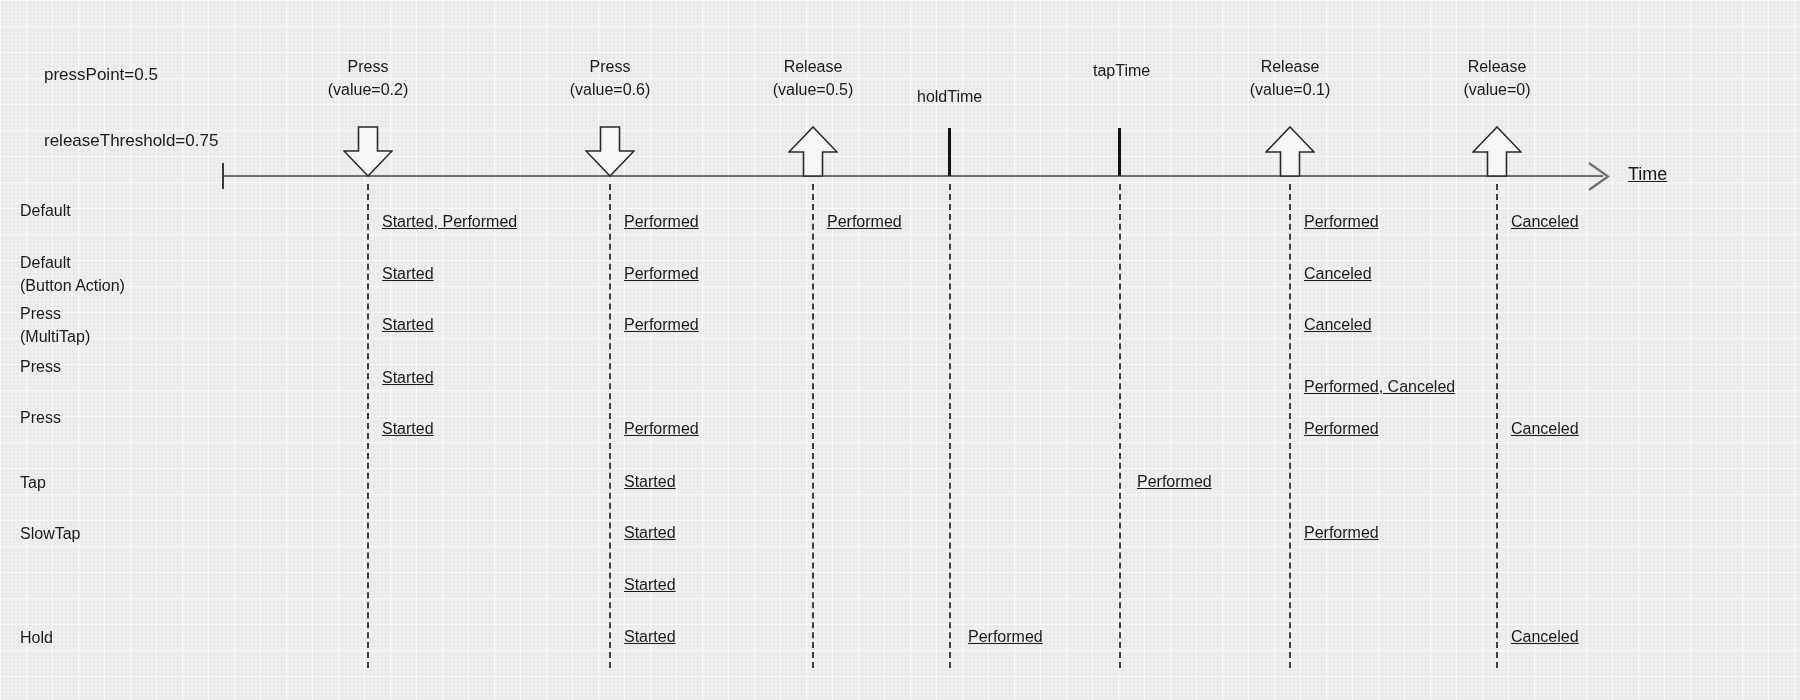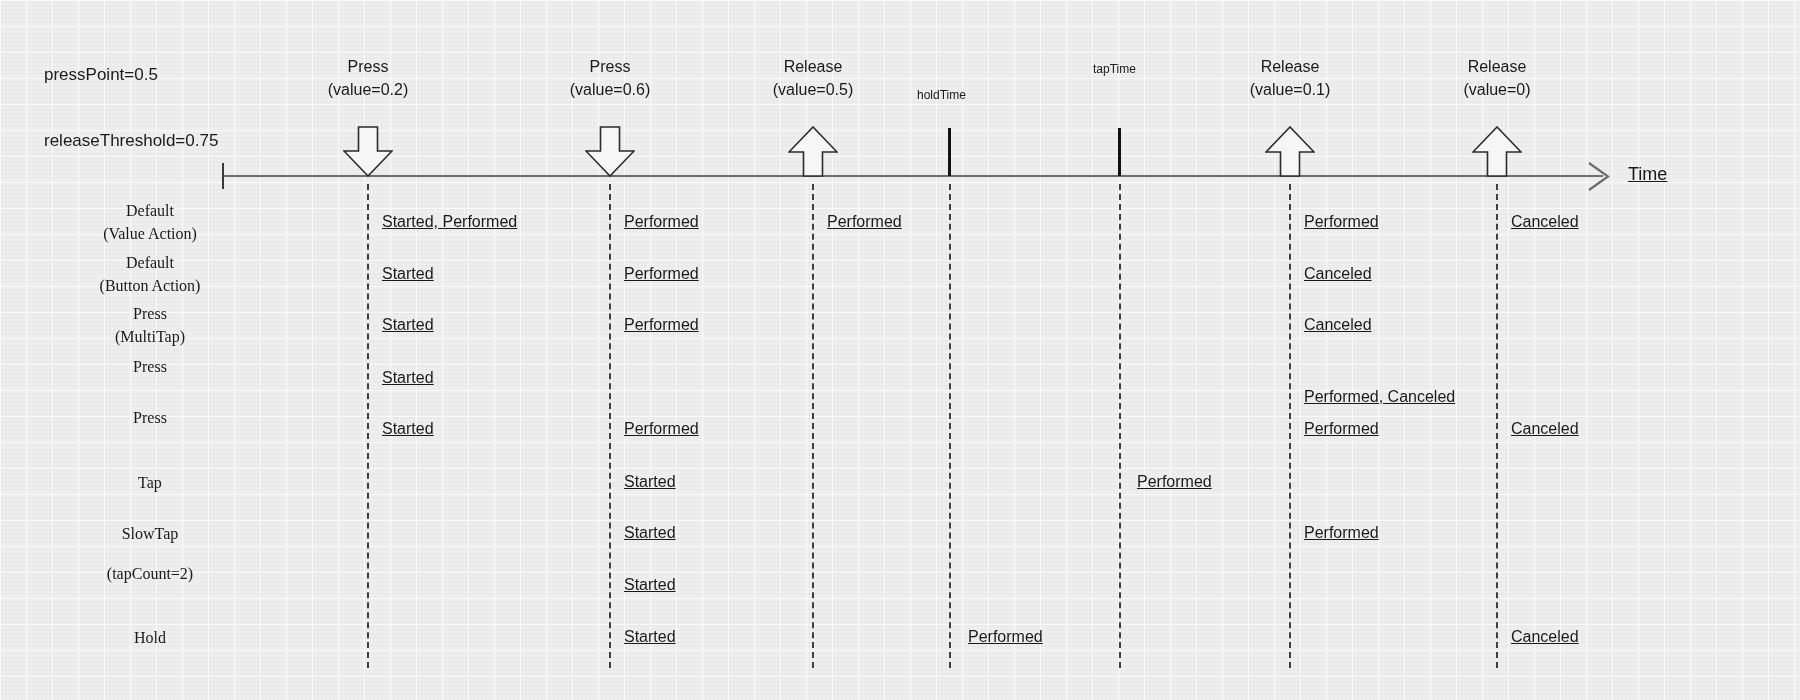--- a/index.html
+++ b/index.html
@@ -10,28 +10,28 @@
     background-color:#eeeeee;
     background-image:
       linear-gradient(#fafafa 1px, transparent 1px),
       linear-gradient(90deg, #fafafa 1px, transparent 1px),
       radial-gradient(rgba(0,0,0,0.028) 1px, transparent 1px);
     background-size:26px 26px,26px 26px,4px 4px;
   }
   .abs{position:absolute;}
   .config{top:20px;left:44px;font-size:17px;line-height:22px;white-space:pre;}
   .event-label{width:200px;text-align:center;font-size:16px;line-height:23px;white-space:nowrap;}
-  .tick-label{font-size:12px;white-space:nowrap;}
+  .tick-label{font-size:16px;white-space:nowrap;}
   .axis-line{top:175px;height:2px;background:#6e6e6e;}
   .axis-start-tick{top:163px;width:2px;height:26px;background:#3a3a3a;}
   .time-label{top:164px;font-size:18px;text-decoration:underline;}
   .dash-line{top:184px;height:484px;width:0;border-left:2px dashed #3f3f3f;}
   .bold-tick{top:128px;width:3px;height:48px;background:#111;}
   .arrow{top:126px;width:50px;height:51px;}
-  .row-label{width:260px;text-align:center;font-size:16px;line-height:23px;font-family:Liberation Serif, serif;}
+  .row-label{width:260px;text-align:left;font-size:16px;line-height:23px;}
   .cell{font-size:16px;line-height:22px;white-space:nowrap;text-decoration:underline;}
 </style>
 </head>
 <body>
 
 <div class="abs config">
   <div>pressPoint=0.5</div>
   <div>releaseThreshold=0.75</div>
 </div>
 
@@ -90,21 +90,20 @@
   <div>Release</div>
   <div>(value=0)</div>
 </div>
 <svg class="abs arrow" style="left:1472px;">
   <path d="M 15.5 50 L 15.5 26 L 1 26 L 25 1 L 49 26 L 34.5 26 L 34.5 50 Z" fill="#f6f6f6" stroke="#2b2b2b" stroke-width="1.6"></path>
 </svg>
 <div class="abs dash-line" style="left:1496px;"></div>
 
 <div class="abs row-label" style="left:20px;top:199px;">
   <div>Default</div>
-    <div>(Value Action)</div>
 </div>
 <div class="abs row-label" style="left:20px;top:251px;">
   <div>Default</div>
     <div>(Button Action)</div>
 </div>
 <div class="abs row-label" style="left:20px;top:302px;">
   <div>Press</div>
     <div>(MultiTap)</div>
 </div>
 <div class="abs row-label" style="left:20px;top:355px;">
@@ -113,42 +112,41 @@
 <div class="abs row-label" style="left:20px;top:406px;">
   <div>Press</div>
 </div>
 <div class="abs row-label" style="left:20px;top:471px;">
   <div>Tap</div>
 </div>
 <div class="abs row-label" style="left:20px;top:522px;">
   <div>SlowTap</div>
 </div>
 <div class="abs row-label" style="left:20px;top:562px;">
-    <div>(tapCount=2)</div>
 </div>
 <div class="abs row-label" style="left:20px;top:626px;">
   <div>Hold</div>
 </div>
 
 <div class="abs cell" style="left:382px;top:211px;">Started, Performed</div>
 <div class="abs cell" style="left:624px;top:211px;">Performed</div>
 <div class="abs cell" style="left:827px;top:211px;">Performed</div>
 <div class="abs cell" style="left:1304px;top:211px;">Performed</div>
 <div class="abs cell" style="left:1511px;top:211px;">Canceled</div>
 
 <div class="abs cell" style="left:382px;top:263px;">Started</div>
 <div class="abs cell" style="left:624px;top:263px;">Performed</div>
 <div class="abs cell" style="left:1304px;top:263px;">Canceled</div>
 
 <div class="abs cell" style="left:382px;top:314px;">Started</div>
 <div class="abs cell" style="left:624px;top:314px;">Performed</div>
 <div class="abs cell" style="left:1304px;top:314px;">Canceled</div>
 
 <div class="abs cell" style="left:382px;top:367px;">Started</div>
-<div class="abs cell" style="left:1304px;top:386px;">Performed, Canceled</div>
+<div class="abs cell" style="left:1304px;top:376px;">Performed, Canceled</div>
 
 <div class="abs cell" style="left:382px;top:418px;">Started</div>
 <div class="abs cell" style="left:624px;top:418px;">Performed</div>
 <div class="abs cell" style="left:1304px;top:418px;">Performed</div>
 <div class="abs cell" style="left:1511px;top:418px;">Canceled</div>
 
 <div class="abs cell" style="left:624px;top:471px;">Started</div>
 <div class="abs cell" style="left:1137px;top:471px;">Performed</div>
 
 <div class="abs cell" style="left:624px;top:522px;">Started</div>

